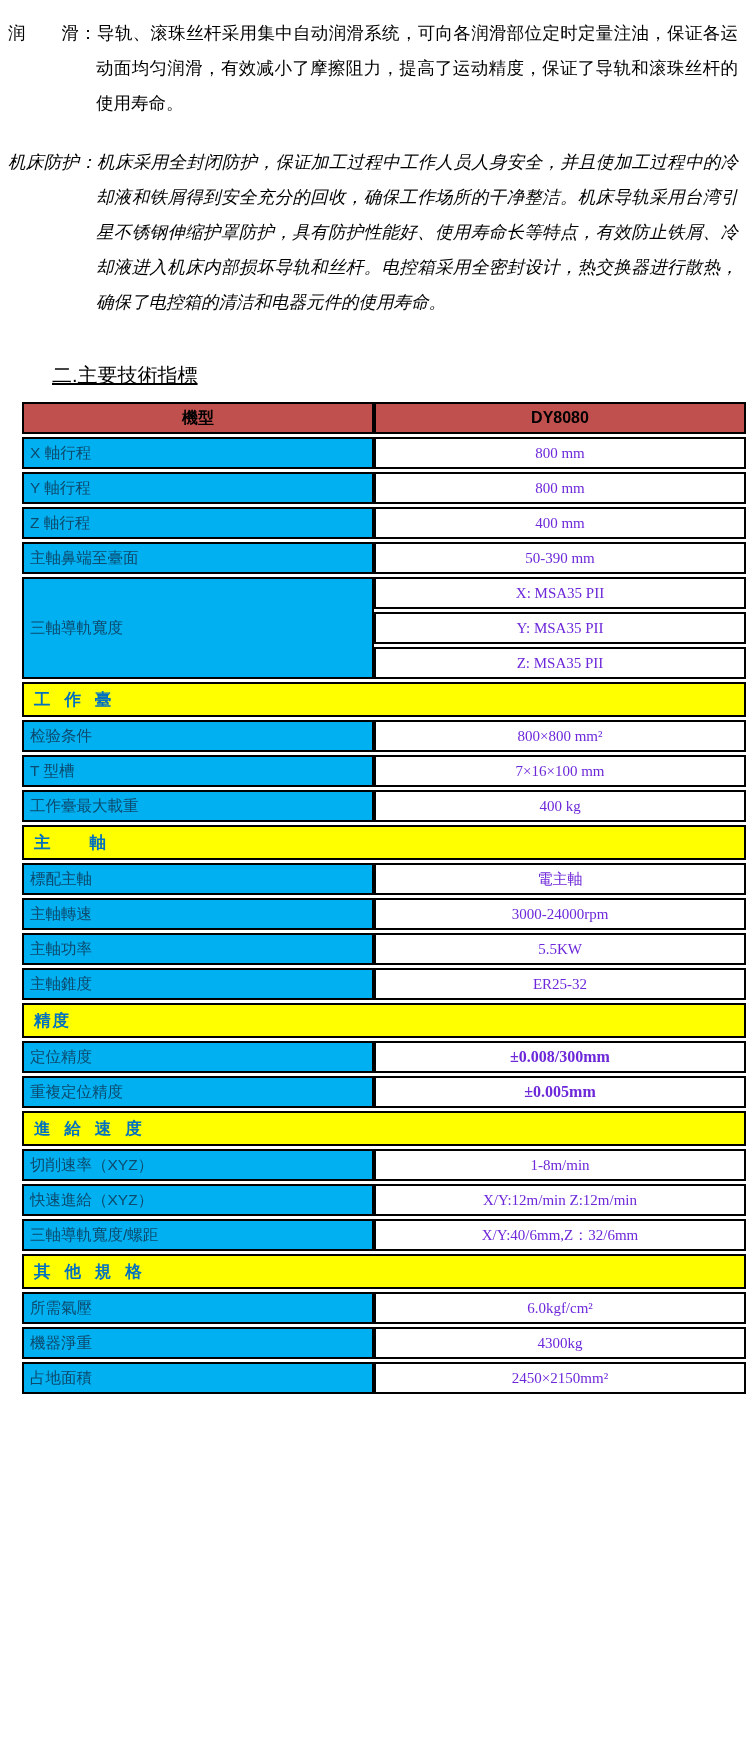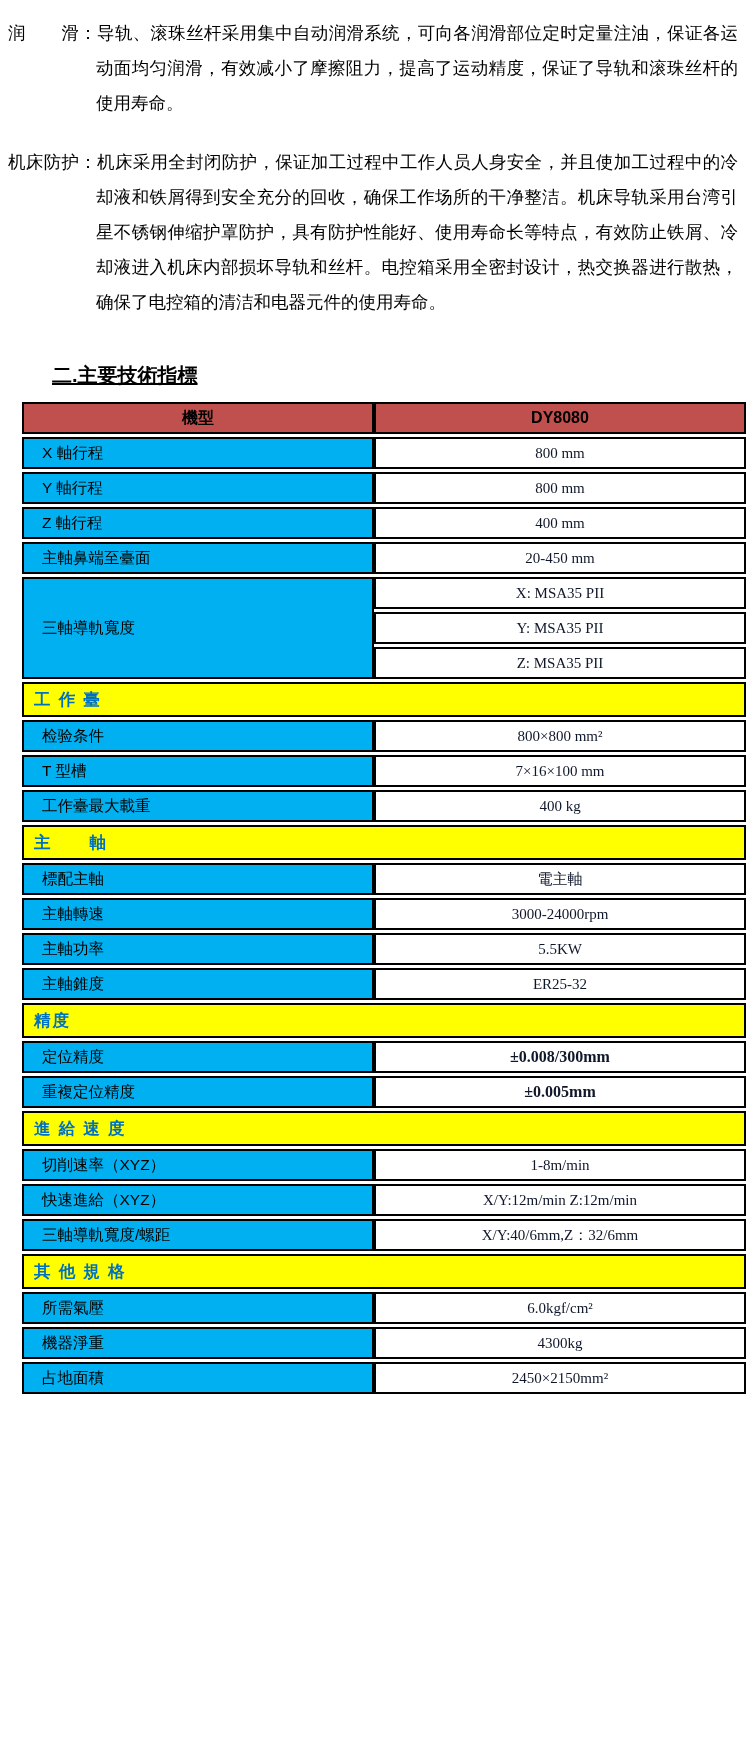--- a/index.html
+++ b/index.html
@@ -12,35 +12,35 @@
 
   
   .para {
     font-size: 17.5px;
     line-height: 35px;
     text-align: justify;
     margin: 0;
     padding-left: 88px;
     text-indent: -88px;
   }
-  .para.gap { margin-top: 24px; }
+  .para.gap { margin-top: 24px; font-style: italic; }
 
   
   .standards {
     font-size: 17.5px;
     line-height: 52px;
     text-align: justify;
     margin: 26px 0 0 0;
     text-indent: 2em;
   }
 
   .sec-title {
     font-family: "Liberation Sans", "DejaVu Sans", sans-serif;
     font-size: 20px;
-    font-weight: bold;
+    font-weight: normal;
     text-decoration: underline;
     margin: 42px 0 10px 44px;
     color: #000;
   }
 
   
   table.spec {
     border-collapse: separate;
     border-spacing: 0 3px;
     width: 724px;
@@ -52,39 +52,39 @@
     background: #C0504D;
     color: #000;
     font-family: "Liberation Sans", "DejaVu Sans", sans-serif;
     font-weight: bold;
     font-size: 16px;
     height: 26px;
     text-align: center;
   }
   .spec td.lbl {
     background: #00B0F0;
-    color: #000000;
+    color: #0c4a6e;
     font-family: "Liberation Sans", "DejaVu Sans", sans-serif;
     font-size: 15.5px;
     text-align: left;
-    padding-left: 18px;
+    padding-left: 6px;
     height: 26px;
   }
   .spec td.val {
     background: #ffffff;
-    color: #0f172a;
+    color: #6d28d9;
     font-size: 15px;
     text-align: center;
     height: 26px;
   }
   .spec td.val.bold { font-weight: bold; font-size: 16px; }
   .spec td.section {
     background: #FFFF00;
     color: #0070C0;
-    font-family: Liberation Serif, serif;
+    font-family: Liberation Mono, monospace;
     font-weight: bold;
     font-size: 16.5px;
     letter-spacing: 2px;
     text-align: left;
     padding-left: 10px;
     height: 29px;
   }
 </style>
 </head>
 <body>
@@ -118,21 +118,21 @@
         <tr>
           <td class="lbl">Y 軸行程</td>
           <td class="val">800 mm</td>
         </tr>
         <tr>
           <td class="lbl">Z 軸行程</td>
           <td class="val">400 mm</td>
         </tr>
         <tr>
           <td class="lbl">主軸鼻端至臺面</td>
-          <td class="val">20-450 mm</td>
+          <td class="val">50-390 mm</td>
         </tr>
         <tr>
           <td class="lbl" rowspan="3">三軸導軌寬度</td>
           <td class="val">X: MSA35 PII</td>
         </tr>
         <tr>
           <td class="val">Y: MSA35 PII</td>
         </tr>
         <tr>
           <td class="val">Z: MSA35 PII</td>

